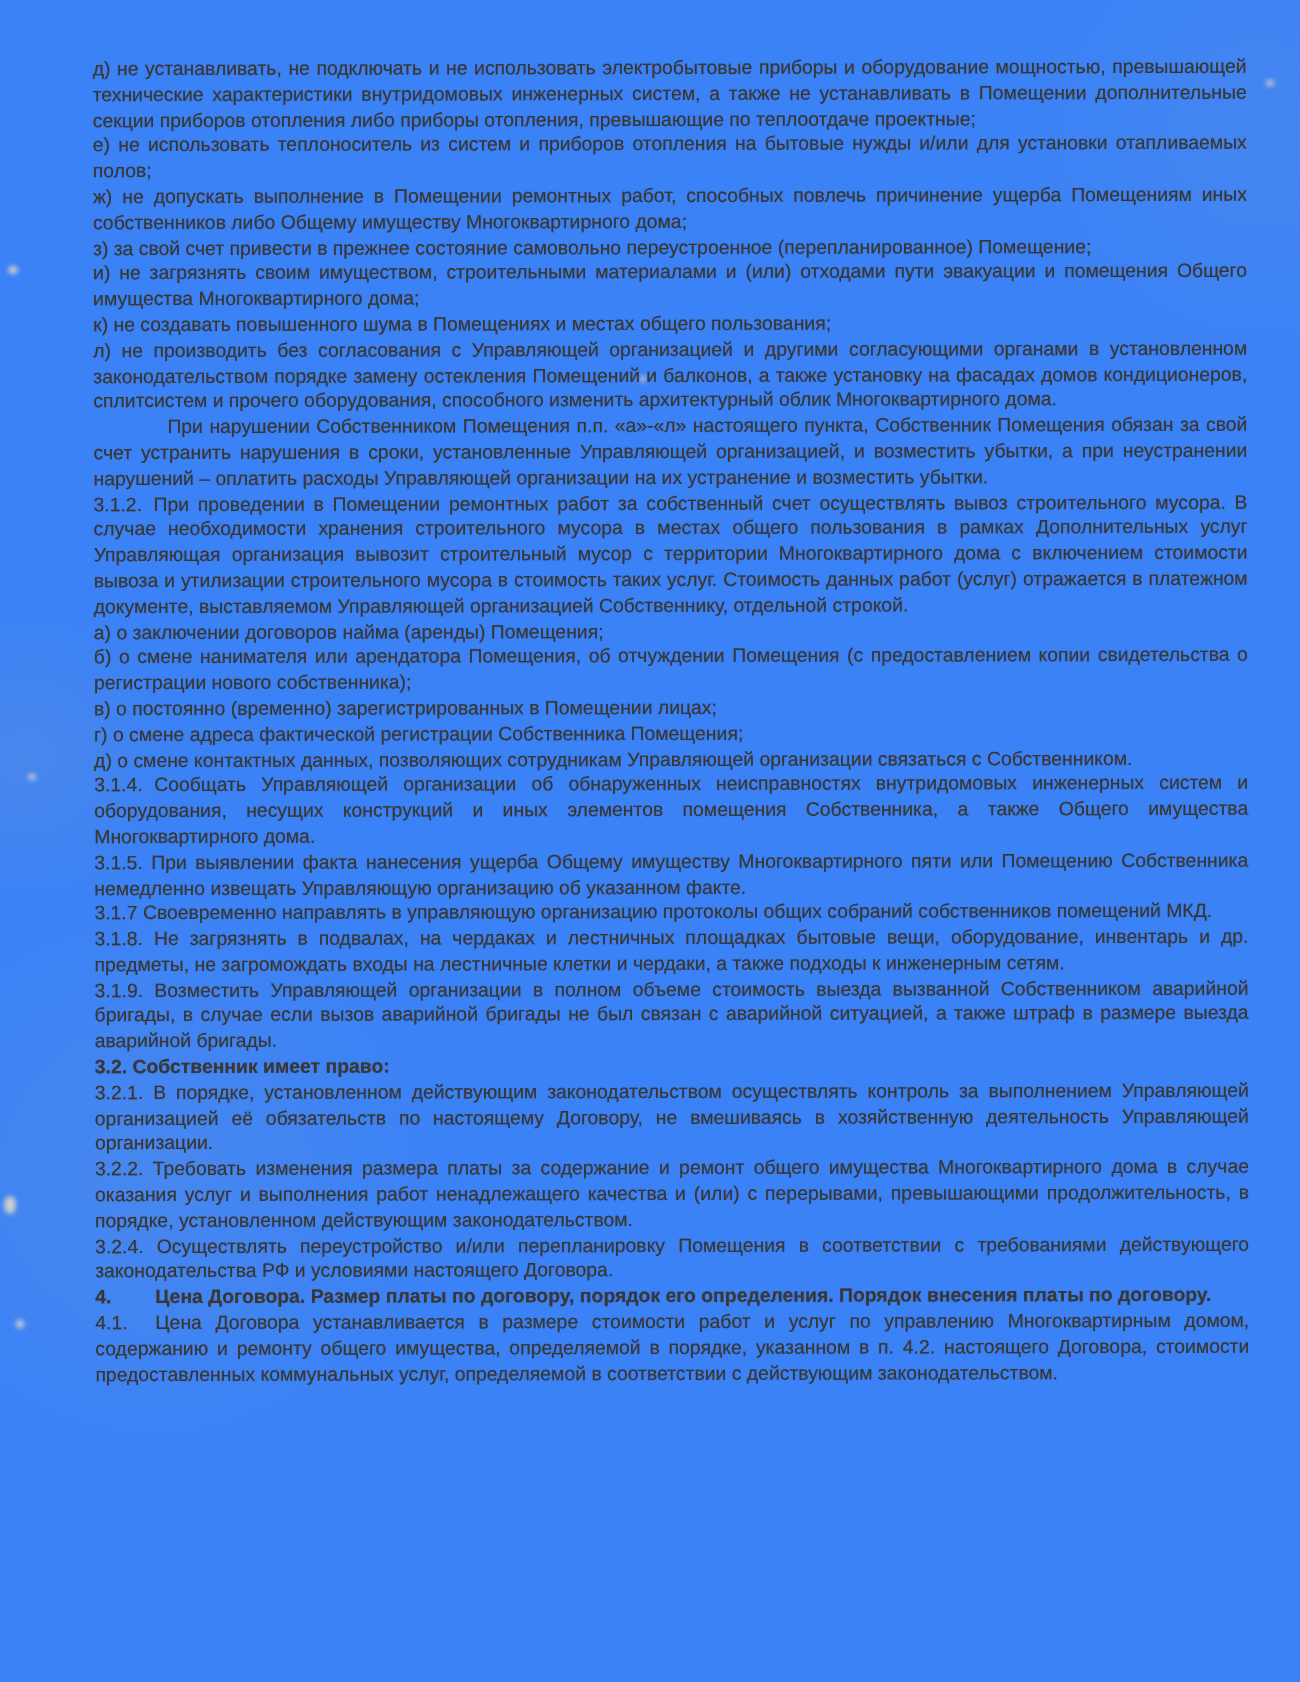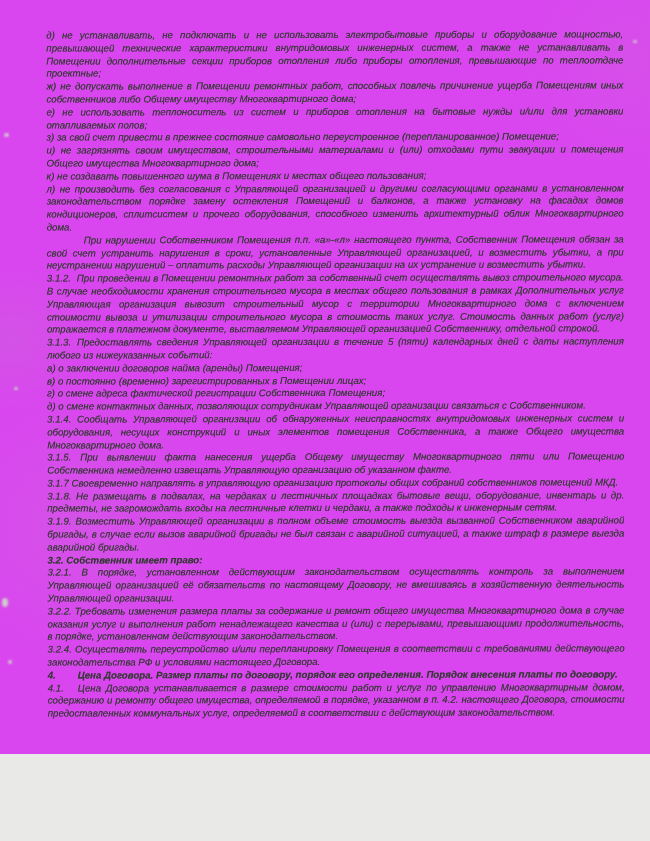--- a/index.html
+++ b/index.html
@@ -2,24 +2,23 @@
 <html lang="ru"><head>
 <meta charset="utf-8">
 <style>
   html,body{margin:0;padding:0;}
   body{
     width:650px;height:841px;overflow:hidden;
     background:#e9e9e7;
     font-family:"Liberation Sans",sans-serif;
   }
   .sheet{
-    position:relative;width:650px;height:754px;
-    background:#d946ef;
+    position:relative;width:650px;height:841px;
+    background:#3b82f6;
     overflow:hidden;
-    font-style:italic;
   }
   .scan-texture{
     position:absolute;inset:0;pointer-events:none;
     background:
       radial-gradient(circle at 12% 70%, rgba(180,180,175,0.10), transparent 18%),
       radial-gradient(circle at 2% 45%, rgba(170,170,165,0.12), transparent 10%),
       radial-gradient(circle at 97% 8%, rgba(180,180,175,0.08), transparent 12%);
   }
   .content{
     position:absolute;left:47px;top:29px;width:577px;
@@ -48,37 +47,37 @@
   <div class="scan-texture"></div>
   <div class="speck s1"></div>
   <div class="speck s2"></div>
   <div class="speck s3"></div>
   <div class="speck s4"></div>
   <div class="speck s5"></div>
   <div class="speck s6"></div>
 
   <div class="content">
     <p>д) не устанавливать, не подключать и не использовать электробытовые приборы и оборудование мощностью, превышающей технические характеристики внутридомовых инженерных систем, а также не устанавливать в Помещении дополнительные секции приборов отопления либо приборы отопления, превышающие по теплоотдаче проектные;</p>
+    <p>е) не использовать теплоноситель из систем и приборов отопления на бытовые нужды и/или для установки отапливаемых полов;</p>
     <p>ж) не допускать выполнение в Помещении ремонтных работ, способных повлечь причинение ущерба Помещениям иных собственников либо Общему имуществу Многоквартирного дома;</p>
-    <p>е) не использовать теплоноситель из систем и приборов отопления на бытовые нужды и/или для установки отапливаемых полов;</p>
     <p>з) за свой счет привести в прежнее состояние самовольно переустроенное (перепланированное) Помещение;</p>
     <p>и) не загрязнять своим имуществом, строительными материалами и (или) отходами пути эвакуации и помещения Общего имущества Многоквартирного дома;</p>
     <p>к) не создавать повышенного шума в Помещениях и местах общего пользования;</p>
     <p>л) не производить без согласования с Управляющей организацией и другими согласующими органами в установленном законодательством порядке замену остекления Помещений и балконов, а также установку на фасадах домов кондиционеров, сплитсистем и прочего оборудования, способного изменить архитектурный облик Многоквартирного дома.</p>
     <p class="indent">При нарушении Собственником Помещения п.п. «а»-«л» настоящего пункта, Собственник Помещения обязан за свой счет устранить нарушения в сроки, установленные Управляющей организацией, и возместить убытки, а при неустранении нарушений – оплатить расходы Управляющей организации на их устранение и возместить убытки.</p>
     <p><span class="num">3.1.2.</span><span>При проведении в Помещении ремонтных работ за собственный счет осуществлять вывоз строительного мусора. В случае необходимости хранения строительного мусора в местах общего пользования в рамках Дополнительных услуг Управляющая организация вывозит строительный мусор с территории Многоквартирного дома с включением стоимости вывоза и утилизации строительного мусора в стоимость таких услуг. Стоимость данных работ (услуг) отражается в платежном документе, выставляемом Управляющей организацией Собственнику, отдельной строкой.</span></p>
-    <p><span class="num">3.1.3.</span><span>Предоставлять сведения Управляющей организации в течение 5 (пяти) календарных дней с даты наступления любого из нижеуказанных событий:</span></p>
     <p>а) о заключении договоров найма (аренды) Помещения;</p>
+    <p>б) о смене нанимателя или арендатора Помещения, об отчуждении Помещения (с предоставлением копии свидетельства о регистрации нового собственника);</p>
     <p>в) о постоянно (временно) зарегистрированных в Помещении лицах;</p>
     <p>г) о смене адреса фактической регистрации Собственника Помещения;</p>
     <p>д) о смене контактных данных, позволяющих сотрудникам Управляющей организации связаться с Собственником.</p>
     <p><span class="num">3.1.4.</span><span>Сообщать Управляющей организации об обнаруженных неисправностях внутридомовых инженерных систем и оборудования, несущих конструкций и иных элементов помещения Собственника, а также Общего имущества Многоквартирного дома.</span></p>
     <p>3.1.5. При выявлении факта нанесения ущерба Общему имуществу Многоквартирного пяти или Помещению Собственника немедленно извещать Управляющую организацию об указанном факте.</p>
     <p>3.1.7 Своевременно направлять в управляющую организацию протоколы общих собраний собственников помещений МКД.</p>
-    <p>3.1.8. Не размещать в подвалах, на чердаках и лестничных площадках бытовые вещи, оборудование, инвентарь и др. предметы, не загромождать входы на лестничные клетки и чердаки, а также подходы к инженерным сетям.</p>
+    <p>3.1.8. Не загрязнять в подвалах, на чердаках и лестничных площадках бытовые вещи, оборудование, инвентарь и др. предметы, не загромождать входы на лестничные клетки и чердаки, а также подходы к инженерным сетям.</p>
     <p>3.1.9. Возместить Управляющей организации в полном объеме стоимость выезда вызванной Собственником аварийной бригады, в случае если вызов аварийной бригады не был связан с аварийной ситуацией, а также штраф в размере выезда аварийной бригады.</p>
     <p class="bold gap-above">3.2. Собственник имеет право:</p>
     <p>3.2.1. В порядке, установленном действующим законодательством осуществлять контроль за выполнением Управляющей организацией её обязательств по настоящему Договору, не вмешиваясь в хозяйственную деятельность Управляющей организации.</p>
     <p>3.2.2. Требовать изменения размера платы за содержание и ремонт общего имущества Многоквартирного дома в случае оказания услуг и выполнения работ ненадлежащего качества и (или) с перерывами, превышающими продолжительность, в порядке, установленном действующим законодательством.</p>
     <p>3.2.4. Осуществлять переустройство и/или перепланировку Помещения в соответствии с требованиями действующего законодательства РФ и условиями настоящего Договора.</p>
     <p class="bold"><span class="num">4.</span><span>Цена Договора. Размер платы по договору, порядок его определения. Порядок внесения платы по договору.</span></p>
     <p><span class="num">4.1.</span><span>Цена Договора устанавливается в размере стоимости работ и услуг по управлению Многоквартирным домом, содержанию и ремонту общего имущества, определяемой в порядке, указанном в п. 4.2. настоящего Договора, стоимости предоставленных коммунальных услуг, определяемой в соответствии с действующим законодательством.</span></p>
   </div>
 </div>
 

